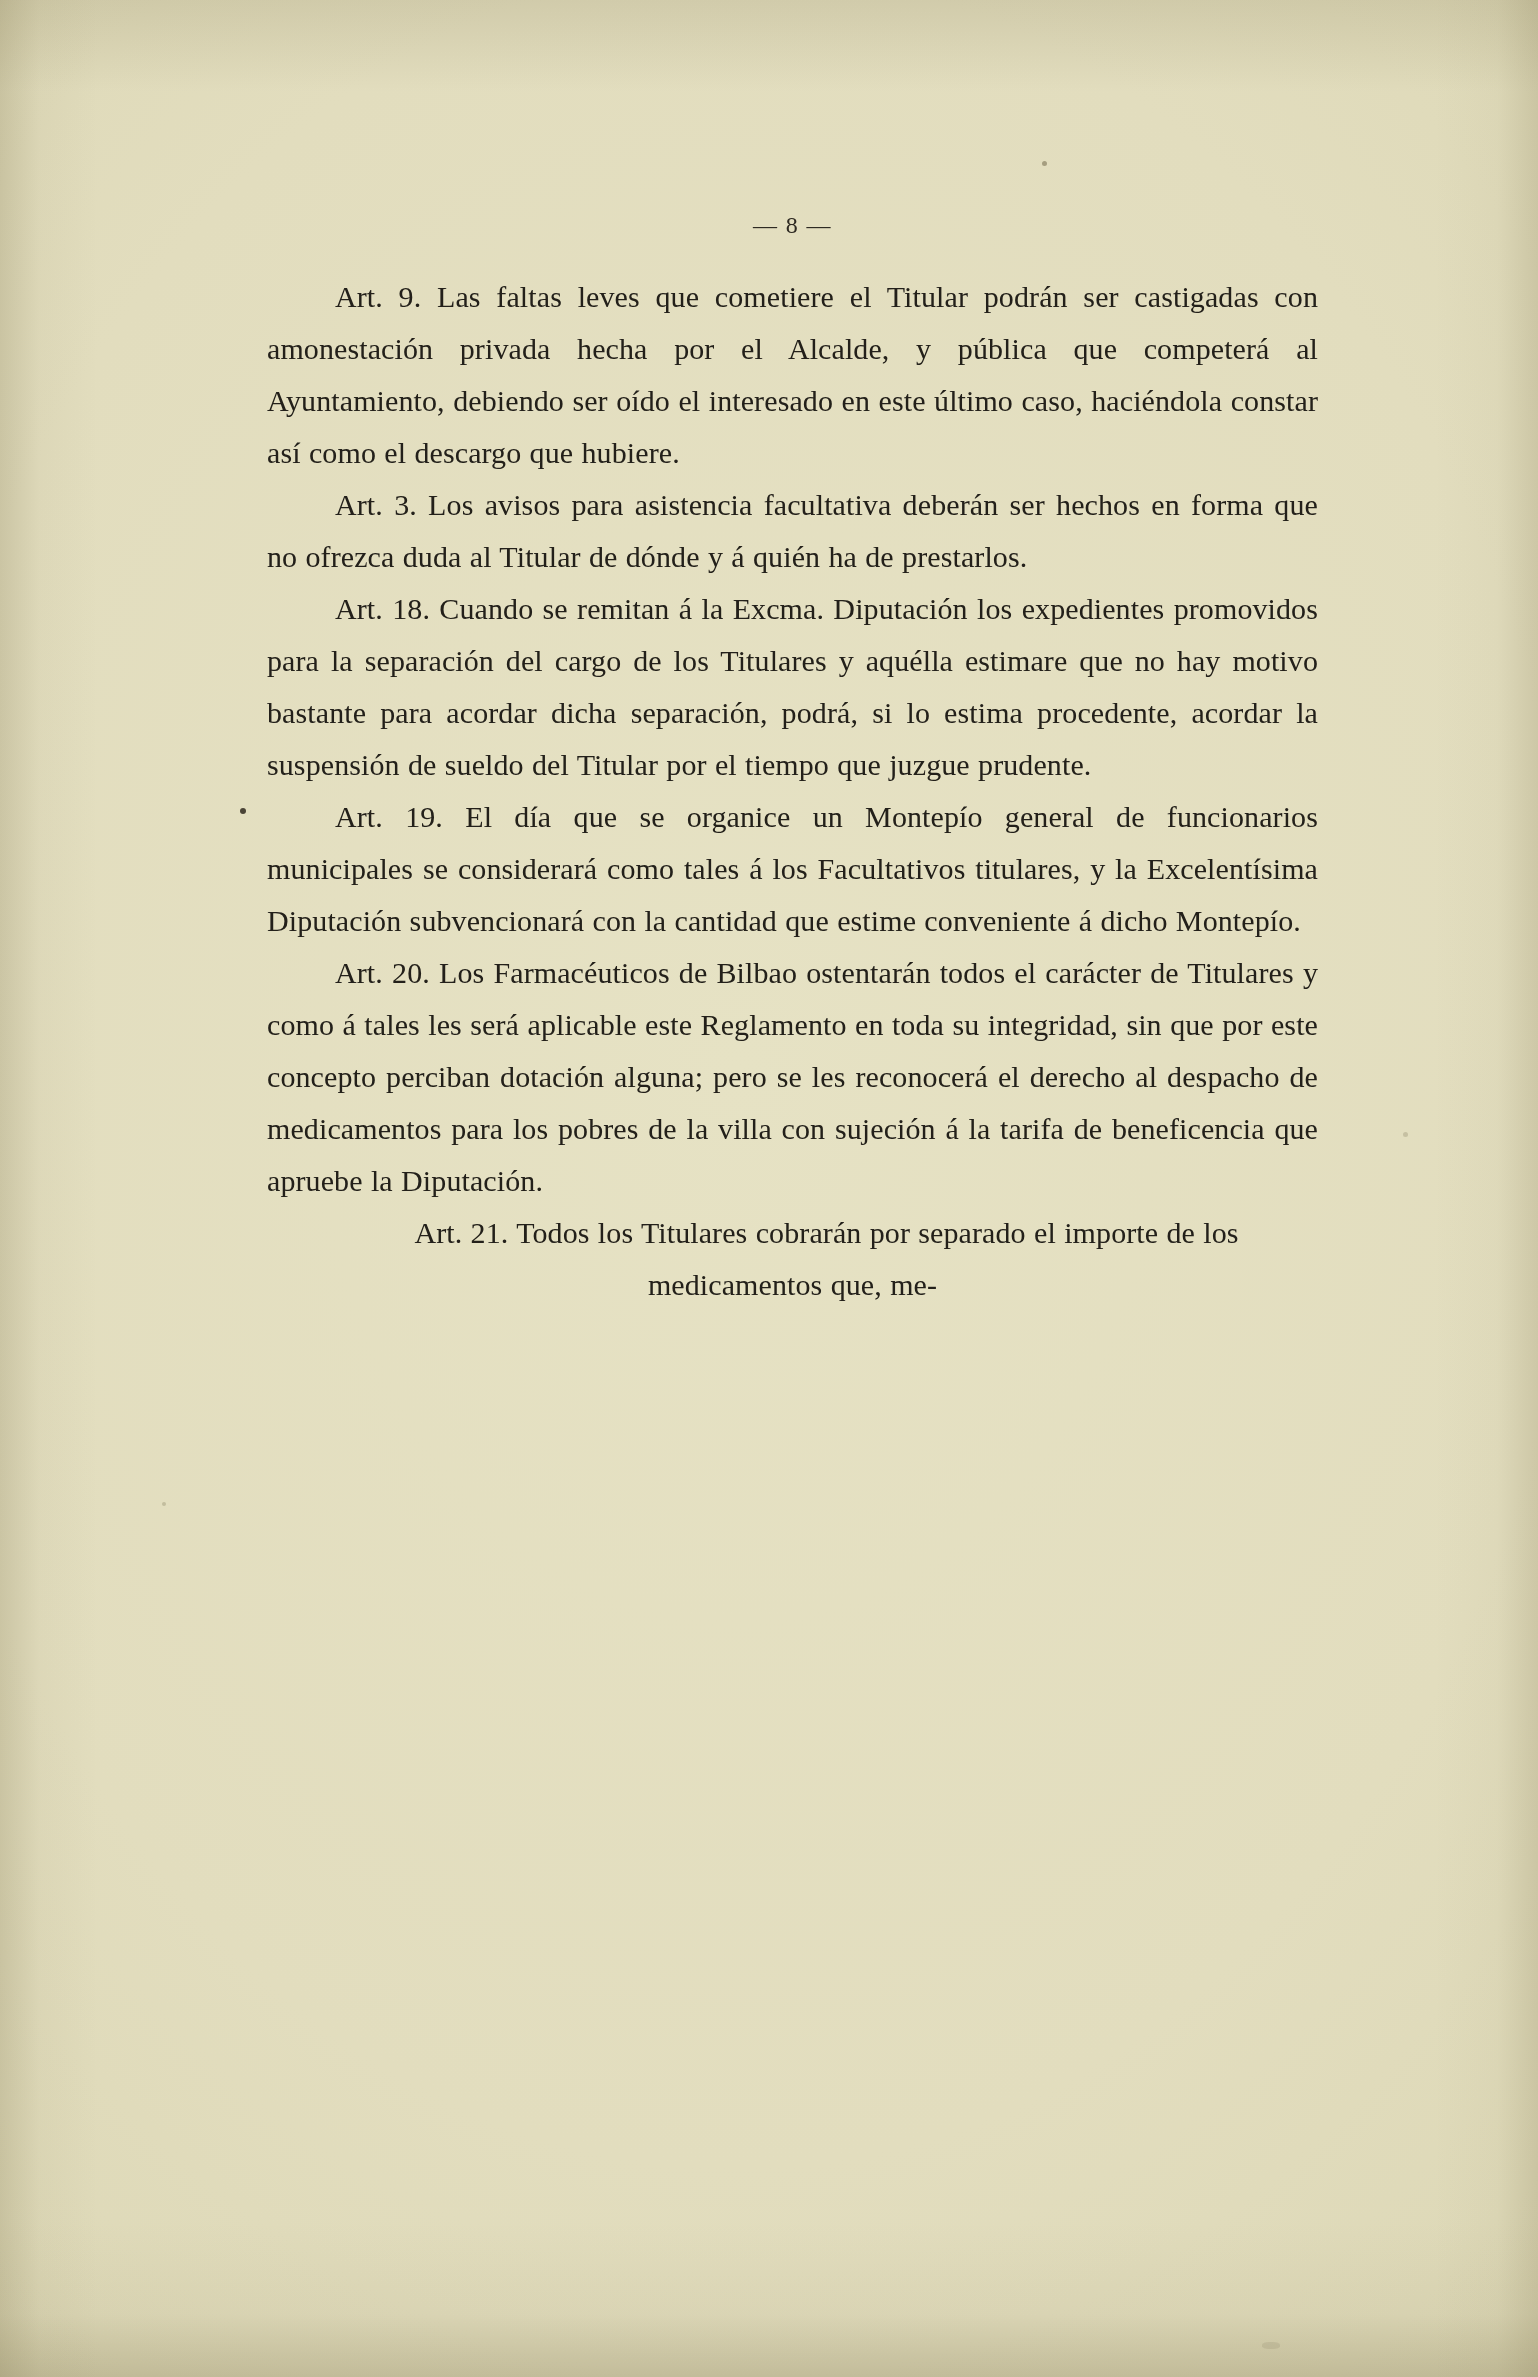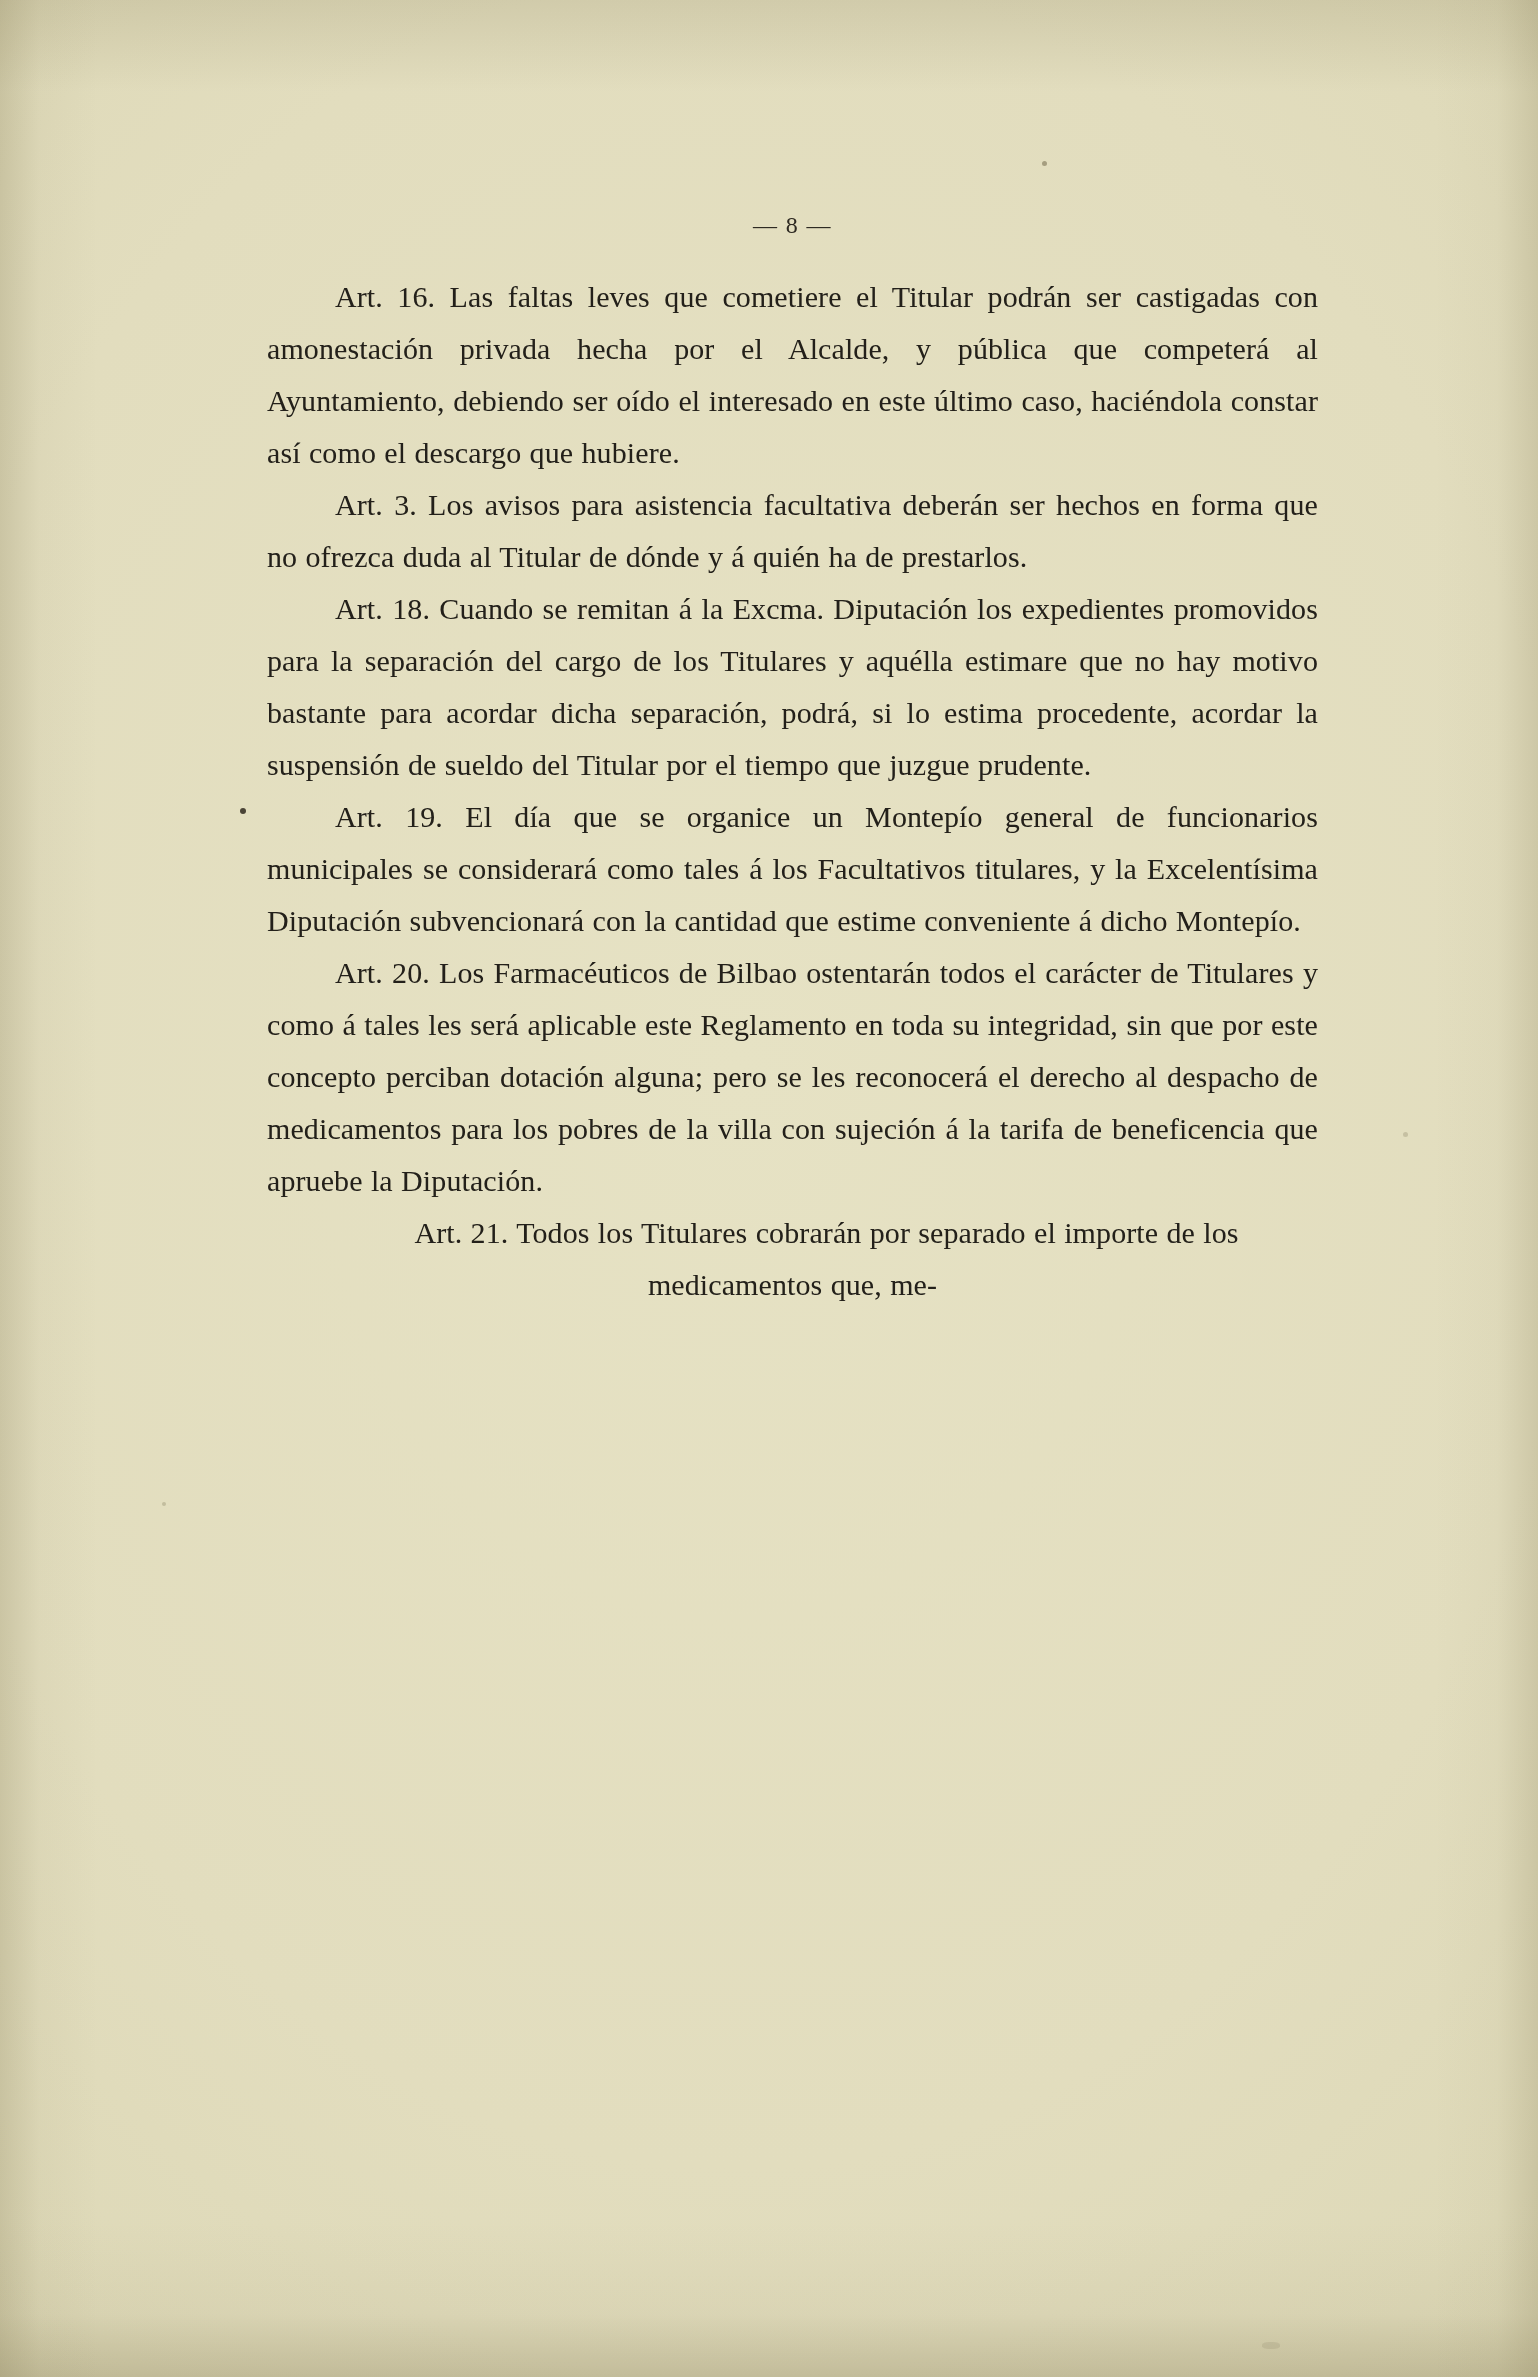--- a/index.html
+++ b/index.html
@@ -89,21 +89,21 @@
   <div class="speck" style="left:162px; top:1502px; width:4.2px; height:4.2px; opacity:.5;"></div>
   <div class="speck" style="left:1403px; top:1132px; width:5px; height:5px; opacity:.45;"></div>
   <div class="speck" style="left:1262px; top:2342px; width:18.3px; height:7px; opacity:.25; border-radius:40%;"></div>
 
   <div class="margin-dot"></div>
 
   <div class="text-block">
 
     <div class="folio">— 8 —</div>
 
-    <p class="para indent">Art. 16.  Las faltas leves que cometiere el Titular podrán ser castigadas con amonestación privada hecha por el Alcalde, y pública que competerá al Ayuntamiento, debiendo ser oído el interesado en este último caso, haciéndola constar así como el descargo que hubiere.</p>
+    <p class="para indent">Art. 9.  Las faltas leves que cometiere el Titular podrán ser castigadas con amonestación privada hecha por el Alcalde, y pública que competerá al Ayuntamiento, debiendo ser oído el interesado en este último caso, haciéndola constar así como el descargo que hubiere.</p>
     <p class="para indent">Art. 3.  Los avisos para asistencia facultativa deberán ser hechos en forma que no ofrezca duda al Titular de dónde y á quién ha de prestarlos.</p>
     <p class="para indent">Art. 18.  Cuando se remitan á la Excma. Diputación los expedientes promovidos para la separación del cargo de los Titulares y aquélla estimare que no hay motivo bastante para acordar dicha separación, podrá, si lo estima procedente, acordar la suspensión de sueldo del Titular por el tiempo que juzgue prudente.</p>
     <p class="para indent">Art. 19.  El día que se organice un Montepío general de funcionarios municipales se considerará como tales á los Facultativos titulares, y la Excelentísima Diputación subvencionará con la cantidad que estime conveniente á dicho Montepío.</p>
     <p class="para indent">Art. 20.  Los Farmacéuticos de Bilbao ostentarán todos el carácter de Titulares y como á tales les será aplicable este Reglamento en toda su integridad, sin que por este concepto perciban dotación alguna; pero se les reconocerá el derecho al despacho de medicamentos para los pobres de la villa con sujeción á la tarifa de beneficencia que apruebe la Diputación.</p>
     <p class="para indent">Art. 21.  Todos los Titulares cobrarán por separado el importe de los medicamentos que, me-</p>
 
   </div>
 </div>
 
 

